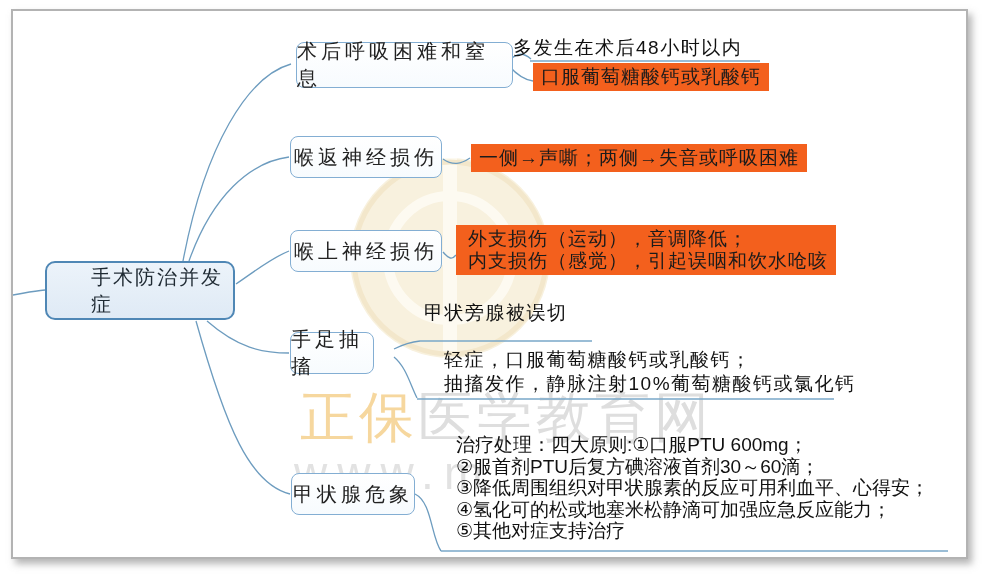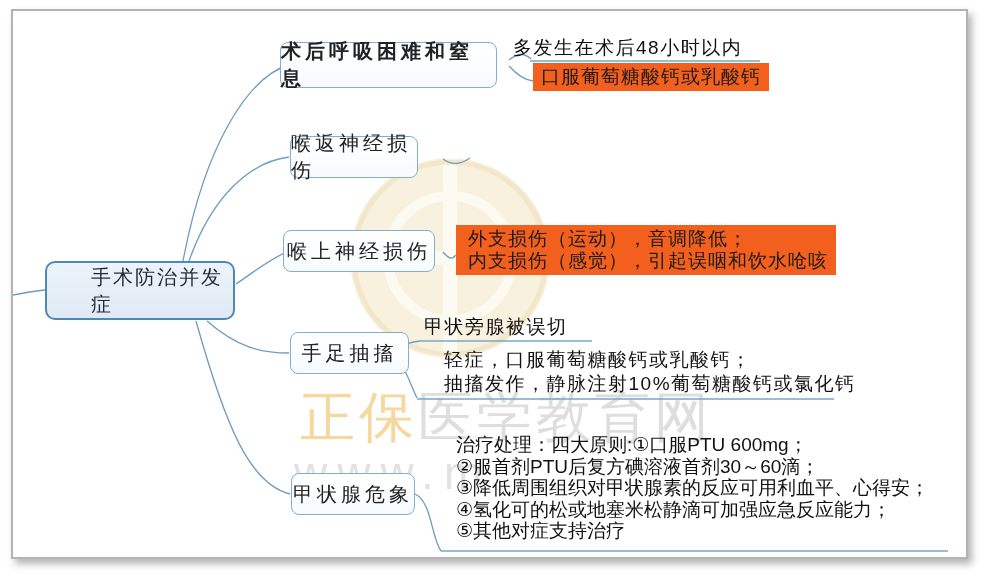--- a/index.html
+++ b/index.html
@@ -36,40 +36,40 @@
     left:45px;top:261px;width:190px;height:59px;
     border:2.5px solid var(--root_border);border-radius:10px;
     background:linear-gradient(#ecf3fa,#dfeaf5);
     font-size:20px;letter-spacing:2px;color:#1f2a33;padding-left:44px;
   }
   .branch-node{
     border:1.5px solid var(--node_border);border-radius:8px;
     background:linear-gradient(#ffffff,#f7fbfe);
     font-size:20px;letter-spacing:4px;color:#222;
   }
-  #b1{left:280px;top:42px;width:217px;height:46px;font-weight:bold;}
-  #b2{left:290px;top:136px;width:128px;height:42px;}
-  #b3{left:283px;top:230px;width:152px;height:42px;}
-  #b4{left:290px;top:332px;width:119px;height:42px;}
+  #b1{left:296px;top:42px;width:217px;height:46px;}
+  #b2{left:290px;top:136px;width:152px;height:42px;}
+  #b3{left:290px;top:230px;width:152px;height:42px;}
+  #b4{left:290px;top:332px;width:84px;height:42px;}
   #b5{left:291px;top:473px;width:124px;height:42px;}
   
   .child-text{
     position:absolute;z-index:3;font-size:19px;line-height:23.5px;color:#111;
     letter-spacing:1.5px;white-space:pre-line;
   }
   .child-highlight{
     position:absolute;z-index:3;font-size:19px;line-height:22px;color:#1b1b1b;
     letter-spacing:1px;background:var(--highlight);padding:3px 8px;
     white-space:pre-line;
   }
   #b1c1{left:513px;top:36px;}
   #b1c2{left:533px;top:63px;}
   #b2c1{left:471px;top:144px;}
   #b3c1{left:456px;top:225px;padding-left:12px;}
-  #b4c1{left:424px;top:315px;}
+  #b4c1{left:424px;top:301px;}
   #b4c2{left:444px;top:348px;}
   #b5c1{left:456px;top:434px;line-height:21.6px;letter-spacing:0;}
 </style>
 </head>
 <body>
 
 <div id="stage">
 
   <div class="frame"></div>
 
@@ -132,20 +132,21 @@
   <div class="node branch-node" id="b4">
     <span>手足抽搐</span>
   </div>
   <div class="node branch-node" id="b5">
     <span>甲状腺危象</span>
   </div>
 
   <div class="child-text" id="b1c1">多发生在术后48小时以内</div>
   <div class="child-highlight" id="b1c2">口服葡萄糖酸钙或乳酸钙</div>
 
+  <div class="child-highlight" id="b2c1">一侧→声嘶；两侧→失音或呼吸困难</div>
 
   <div class="child-highlight" id="b3c1">外支损伤（运动），音调降低；
 内支损伤（感觉），引起误咽和饮水呛咳</div>
 
   <div class="child-text" id="b4c1">甲状旁腺被误切</div>
   <div class="child-text" id="b4c2">轻症，口服葡萄糖酸钙或乳酸钙；
 抽搐发作，静脉注射10%葡萄糖酸钙或氯化钙</div>
 
   <div class="child-text" id="b5c1">治疗处理：四大原则:①口服PTU 600mg；
 ②服首剂PTU后复方碘溶液首剂30～60滴；

